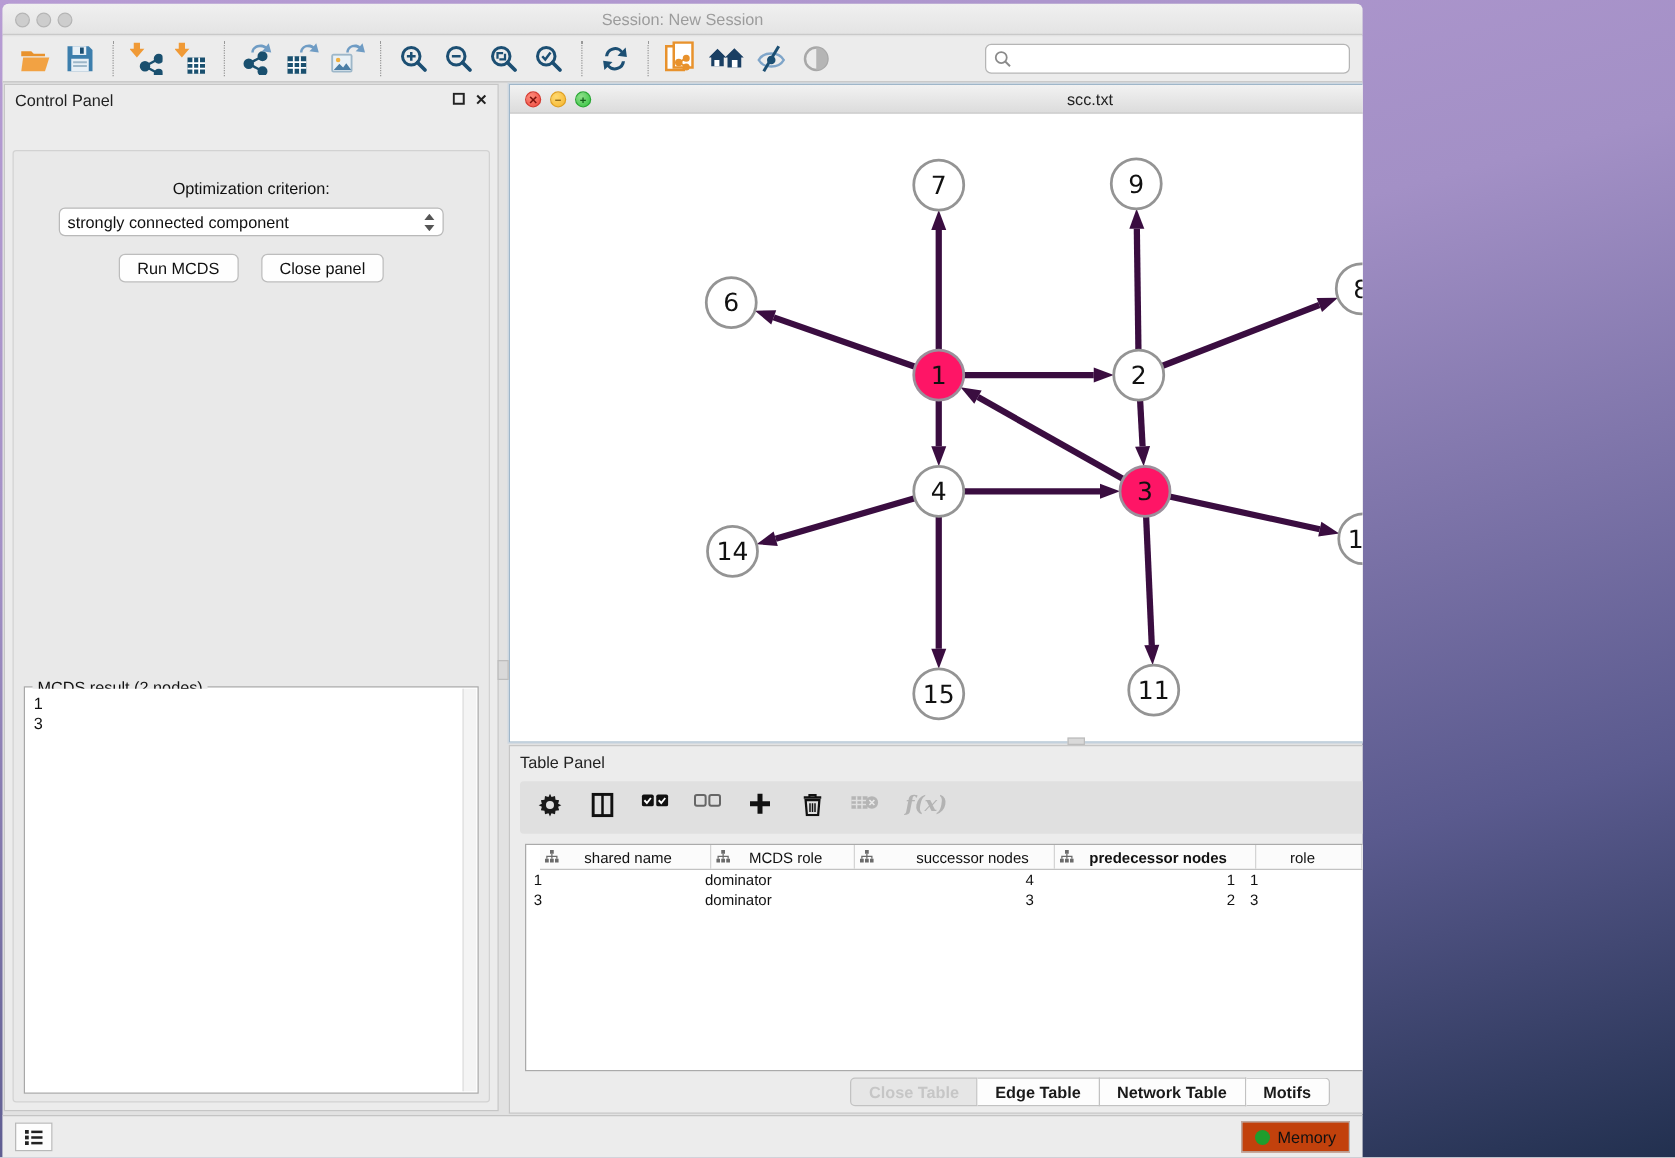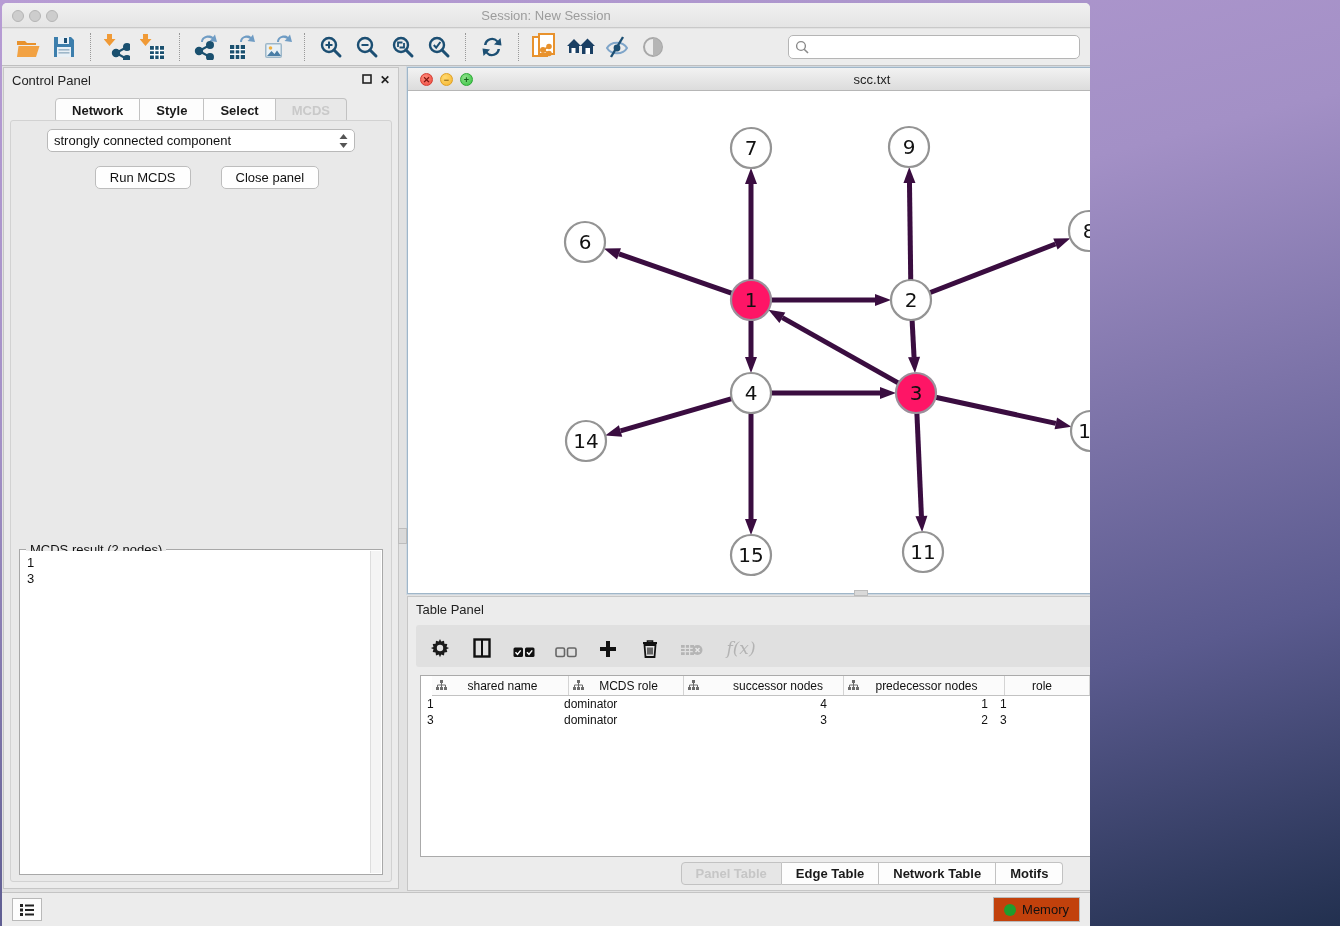--- a/index.html
+++ b/index.html
@@ -28,40 +28,40 @@
   .cp-tabs { display:flex; justify-content:center; margin-top:6px; }
   .cp-tab { font-size:13px; font-weight:bold; color:#1a1a1a; background:#fdfdfd; border:1px solid #c2c2c2; border-left:none; padding:4px 16px; cursor:default; }
   .cp-tab:first-child { border-left:1px solid #c2c2c2; border-radius:4px 0 0 4px; }
   .cp-tab:last-child { border-radius:0 4px 4px 0; }
   .cp-tab.disabled { color:#c9c9c9; background:#e8e8e8; }
   .cp-body { position:absolute; left:6px; right:6px; top:52px; bottom:6px; background:#e9e9e9; border:1px solid #d2d2d2; border-radius:3px; }
   .opt-label { text-align:center; font-size:13px; color:#111; margin-top:22px; }
   .dropdown { margin:8px auto 0; width:308px; height:23px; background:#fff; border:1px solid #b9b9b9; border-radius:5px; display:flex; align-items:center; padding:0 6px; font-size:13px; color:#111; cursor:default; }
   .dropdown .dd-val { flex:1; }
   .btn-row { display:flex; justify-content:center; gap:18px; margin-top:14px; }
-  .pbtn { background:#fefefe; border:1px solid #bdbdbd; border-radius:5px; font-size:13px; color:#111; padding:3px 14px; cursor:default;margin-left:12px; }
+  .pbtn { background:#fefefe; border:1px solid #bdbdbd; border-radius:5px; font-size:13px; color:#111; padding:3px 14px; cursor:default; }
   .groupbox { position:absolute; left:8px; right:8px; top:428px; bottom:6px; border:1px solid #a8a8a8; background:#fff;padding-left:16px; }
   .gb-legend { position:absolute; top:-8px; left:6px; background:#e9e9e9; padding:0 4px; font-size:13px; color:#111; }
   .gb-text { position:absolute; inset:1px 12px 1px 1px; background:#fff; font-size:13px; color:#111; padding:4px 6px; line-height:16px; white-space:pre; }
   .gb-scroll { position:absolute; top:1px; bottom:1px; right:1px; width:11px; background:#f4f4f4; border-left:1px solid #ddd; }
 
   
   .netwin { position:absolute; left:405px; top:64px; width:930px; height:527px; background:#fff; border:1px solid #9fb6c9; box-shadow:0 0 0 1px #cfd8e0; }
   .net-title { height:23px; background:linear-gradient(#f2f2f2,#dcdcdc); border-bottom:1px solid #b6b6b6; position:relative; }
   .net-title .t { position:absolute; left:0; right:0; top:4px; text-align:center; font-size:13px; color:#222; }
   .mac-dot { position:absolute; top:5px; width:13px; height:13px; border-radius:50%; font-size:9px; line-height:12px; text-align:center; font-weight:bold; cursor:default; }
   .mac-red { left:12px; background:radial-gradient(circle at 35% 30%, #ff8a7a, #ee4b40); color:#7c120c; border:1px solid #d43c32;}
   .mac-yel { left:32px; background:radial-gradient(circle at 35% 30%, #ffd970, #f5b52e); color:#8a6210; border:1px solid #dfa023;}
   .mac-grn { left:52px; background:radial-gradient(circle at 35% 30%, #8ee08a, #35c340); color:#14611b; border:1px solid #2aa834;}
   .canvas { position:relative; width:928px; height:502px; background:#fff; }
 
   
   .tpanel { position:absolute; left:405px; top:593px; width:930px; height:295px; background:#ececec; border:1px solid #c6c6c6; }
   .tp-toolbar { position:absolute; left:8px; right:8px; top:28px; height:42px; background:#e0e0e0; border-radius:3px; display:flex; align-items:center; padding-left:12px; gap:18px; }
-  .tp-ic { display:flex; align-items:flex-end; justify-content:center; width:24px; height:24px; cursor:default; }
+  .tp-ic { display:flex; align-items:flex-start; justify-content:center; width:24px; height:24px; cursor:default;font-weight:bold; }
   .fx { font-family:"DejaVu Serif", serif; font-style:italic; font-size:17px; color:#b3b3b3; }
   .tbl { position:absolute; left:12px; right:7px; top:78px; bottom:33px; background:#fff; border:1px solid #aaa; overflow:hidden; }
   .thead { display:flex; height:20px; border-bottom:1px solid #c2c2c2; background:#fbfbfb;margin-left:11px; }
   .th { display:flex; align-items:center; border-right:1px solid #d4d4d4; font-size:12px; color:#111; position:relative; }
   .th .lbl { flex:1; text-align:center; padding-right:10px; }
   .th svg { margin-left:4px; }
   .tr { display:flex; height:16px; align-items:center; cursor:default; }
   .td { font-size:12px; color:#111; padding:0 6px; overflow:hidden; white-space:nowrap; }
   .bt-tabs { position:absolute; left:0; right:0; bottom:5px; display:flex; justify-content:center; }
   .bt-tab { font-size:13px; font-weight:bold; color:#1a1a1a; background:#fdfdfd; border:1px solid #c2c2c2; border-left:none; padding:3px 14px; cursor:default; }
@@ -247,27 +247,22 @@
     <div class="panel-head">
       <span>Control Panel</span>
       <span class="spacer"></span>
       <span class="ph-ic">
         <svg width="10" height="10" viewBox="0 0 10 10">
               <rect x="1" y="1" width="8" height="8" fill="none" stroke="#222" stroke-width="1.6"></rect>
             </svg>
       </span>
       <span class="ph-ic">✕</span>
     </div>
-    <div class="cp-tabs">
-          <div class="cp-tab">Network</div>
-          <div class="cp-tab">Style</div>
-          <div class="cp-tab">Select</div>
-          <div class="cp-tab disabled">MCDS</div>
-        </div>
     <div class="cp-body">
+      <div class="opt-label">Optimization criterion:</div>
       <div class="dropdown">
         <span class="dd-val">strongly connected component</span>
         <svg width="9" height="14" viewBox="0 0 9 14">
               <path d="M4.5 0 L8.5 5 H0.5 Z" fill="#555"></path>
               <path d="M0.5 9 H8.5 L4.5 14 Z" fill="#555"></path>
             </svg>
       </div>
       <div class="btn-row">
         <button class="pbtn">Run MCDS</button>
         <button class="pbtn">Close panel</button>
@@ -460,21 +455,21 @@
                 <g fill="#6b6b6b">
                   <rect x="4" y="0" width="3" height="3"></rect>
                   <rect x="0" y="7" width="3" height="3"></rect>
                   <rect x="4" y="7" width="3" height="3"></rect>
                   <rect x="8" y="7" width="3" height="3"></rect>
                 </g>
                 <path d="M5.5 3 v2 M1.5 7 V5 H9.5 V7 M5.5 5 v2" stroke="#6b6b6b" stroke-width="1" fill="none"></path>
               </svg>
               <span class="lbl">successor nodes</span>
             </div>
-            <div class="th" style="width: 161px;">
+            <div class="th" style="width: 161px; font-weight: bold;">
               <svg width="11" height="11" viewBox="0 0 11 11">
                 <g fill="#6b6b6b">
                   <rect x="4" y="0" width="3" height="3"></rect>
                   <rect x="0" y="7" width="3" height="3"></rect>
                   <rect x="4" y="7" width="3" height="3"></rect>
                   <rect x="8" y="7" width="3" height="3"></rect>
                 </g>
                 <path d="M5.5 3 v2 M1.5 7 V5 H9.5 V7 M5.5 5 v2" stroke="#6b6b6b" stroke-width="1" fill="none"></path>
               </svg>
               <span class="lbl">predecessor nodes</span>
@@ -494,21 +489,21 @@
             <div class="tr">
               <div class="td" style="width: 137px; text-align: left;">3</div>
               <div class="td" style="width: 115px; text-align: left;">dominator</div>
               <div class="td" style="width: 160px; text-align: right;">3</div>
               <div class="td" style="width: 161px; text-align: right;">2</div>
               <div class="td" style="width: 85px; text-align: left;">3</div>
             </div>
           </div>
     </div>
     <div class="bt-tabs">
-          <div class="bt-tab disabled">Panel Table</div>
+          <div class="bt-tab disabled">Close Table</div>
           <div class="bt-tab">Edge Table</div>
           <div class="bt-tab">Network Table</div>
           <div class="bt-tab">Motifs</div>
         </div>
   </div>
 
   <div class="statusbar">
     <div class="list-btn">
       <svg width="16" height="14" viewBox="0 0 16 14">
             <g fill="#222">

